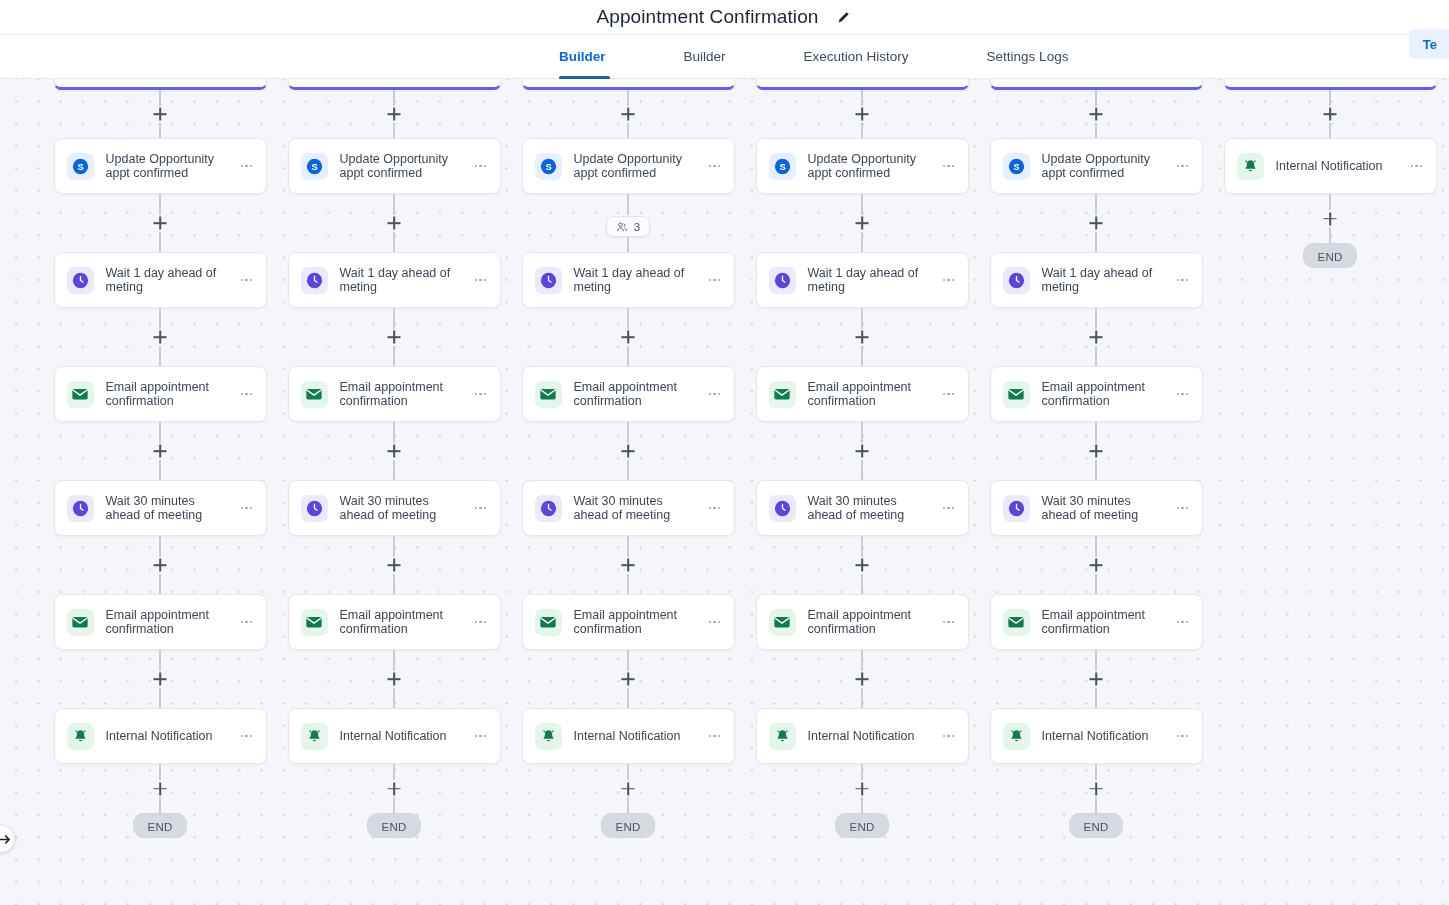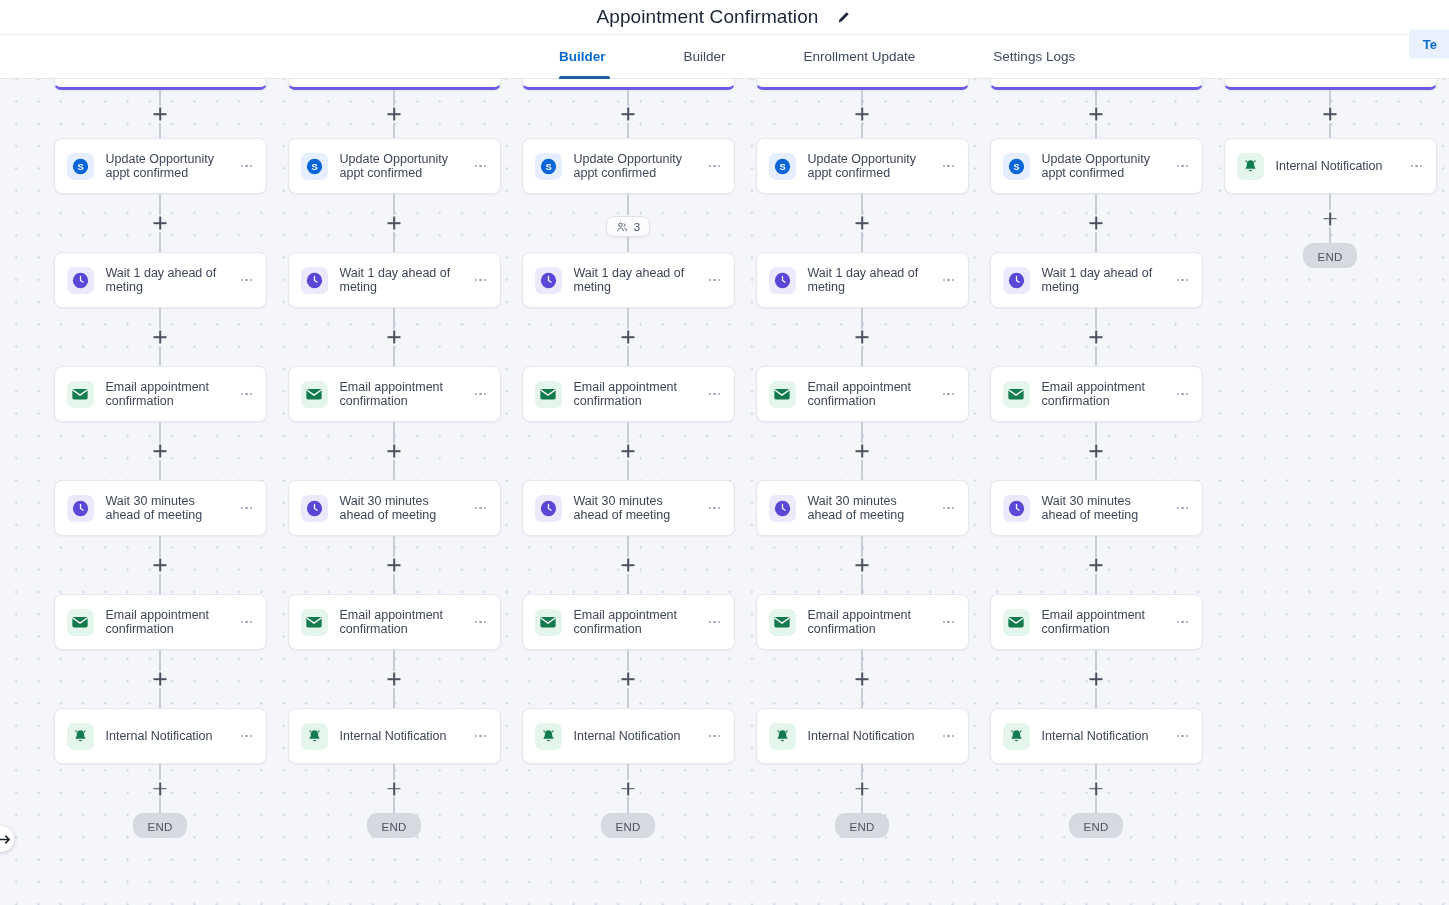--- a/index.html
+++ b/index.html
@@ -227,21 +227,21 @@
   </div>
 
   <div class="tabbar">
     <div class="tab active">
       <span>Builder</span>
     </div>
     <div class="tab">
       <span>Builder</span>
     </div>
     <div class="tab">
-      <span>Enrollment Update</span>
+      <span>Execution History</span>
     </div>
     <div class="tab">
       <span>Settings Logs</span>
     </div>
   </div>
 
   <div class="test-btn">Te</div>
 
   <div class="canvas">
     <div class="columns" id="columns-root">

